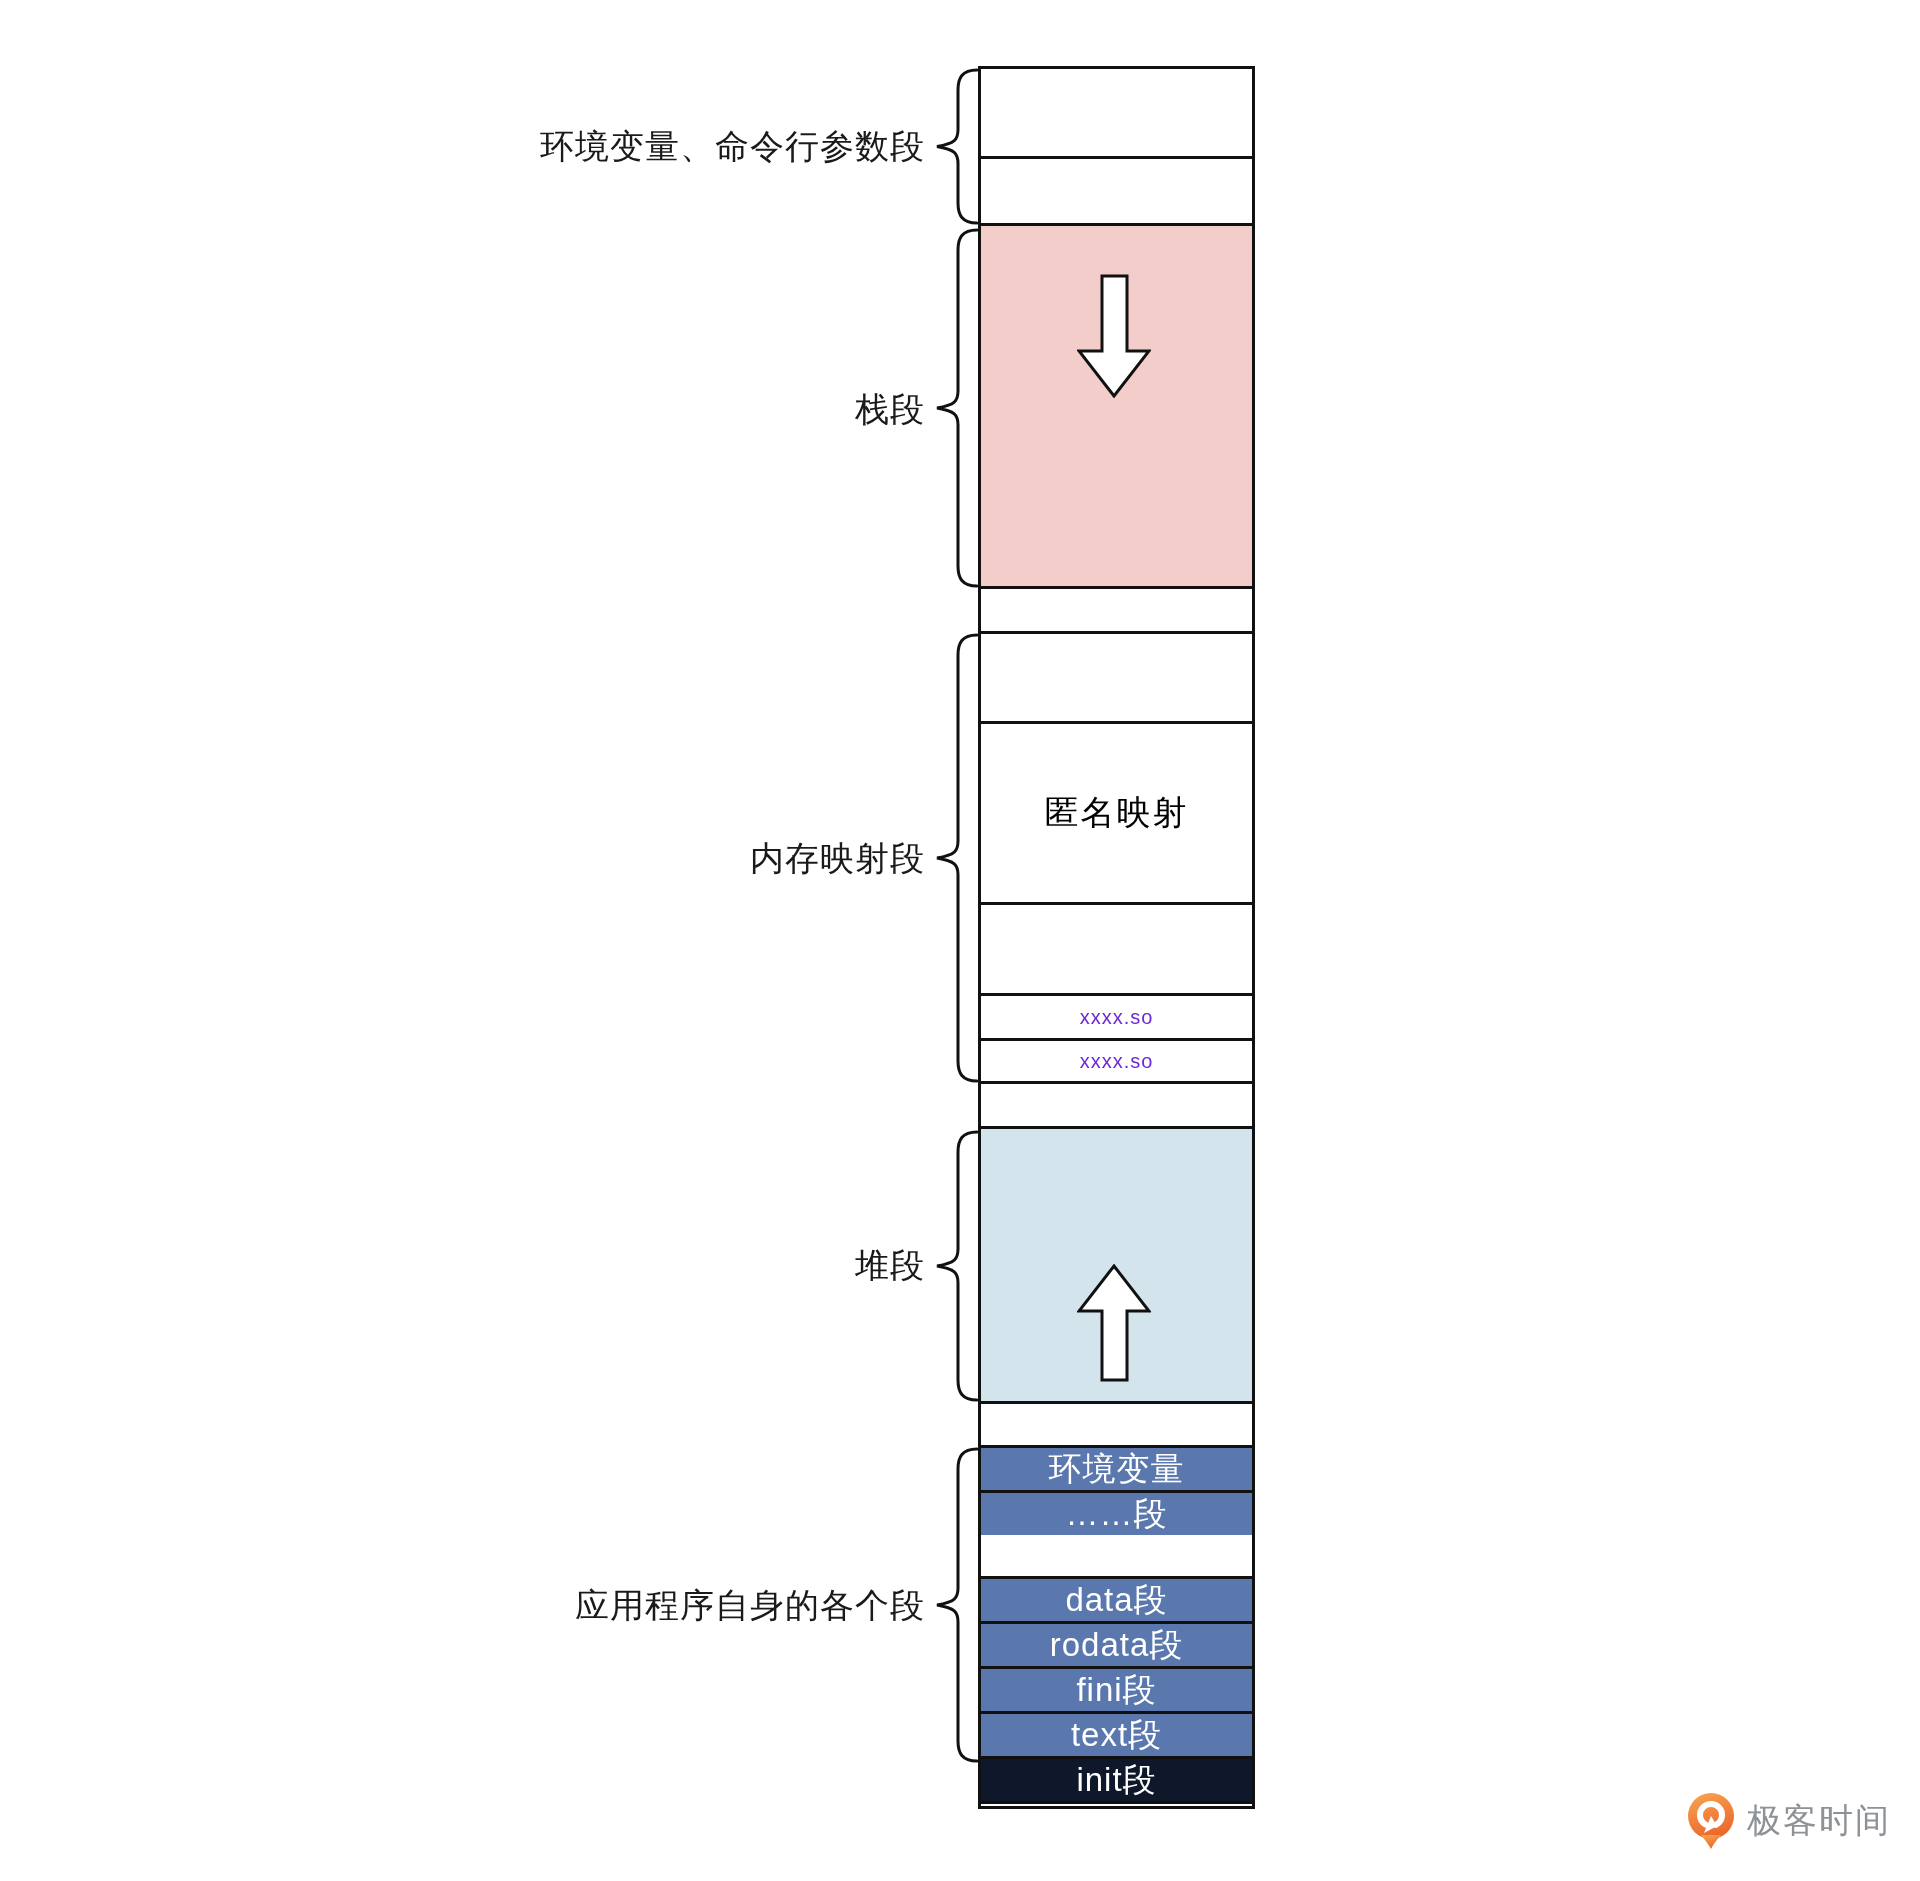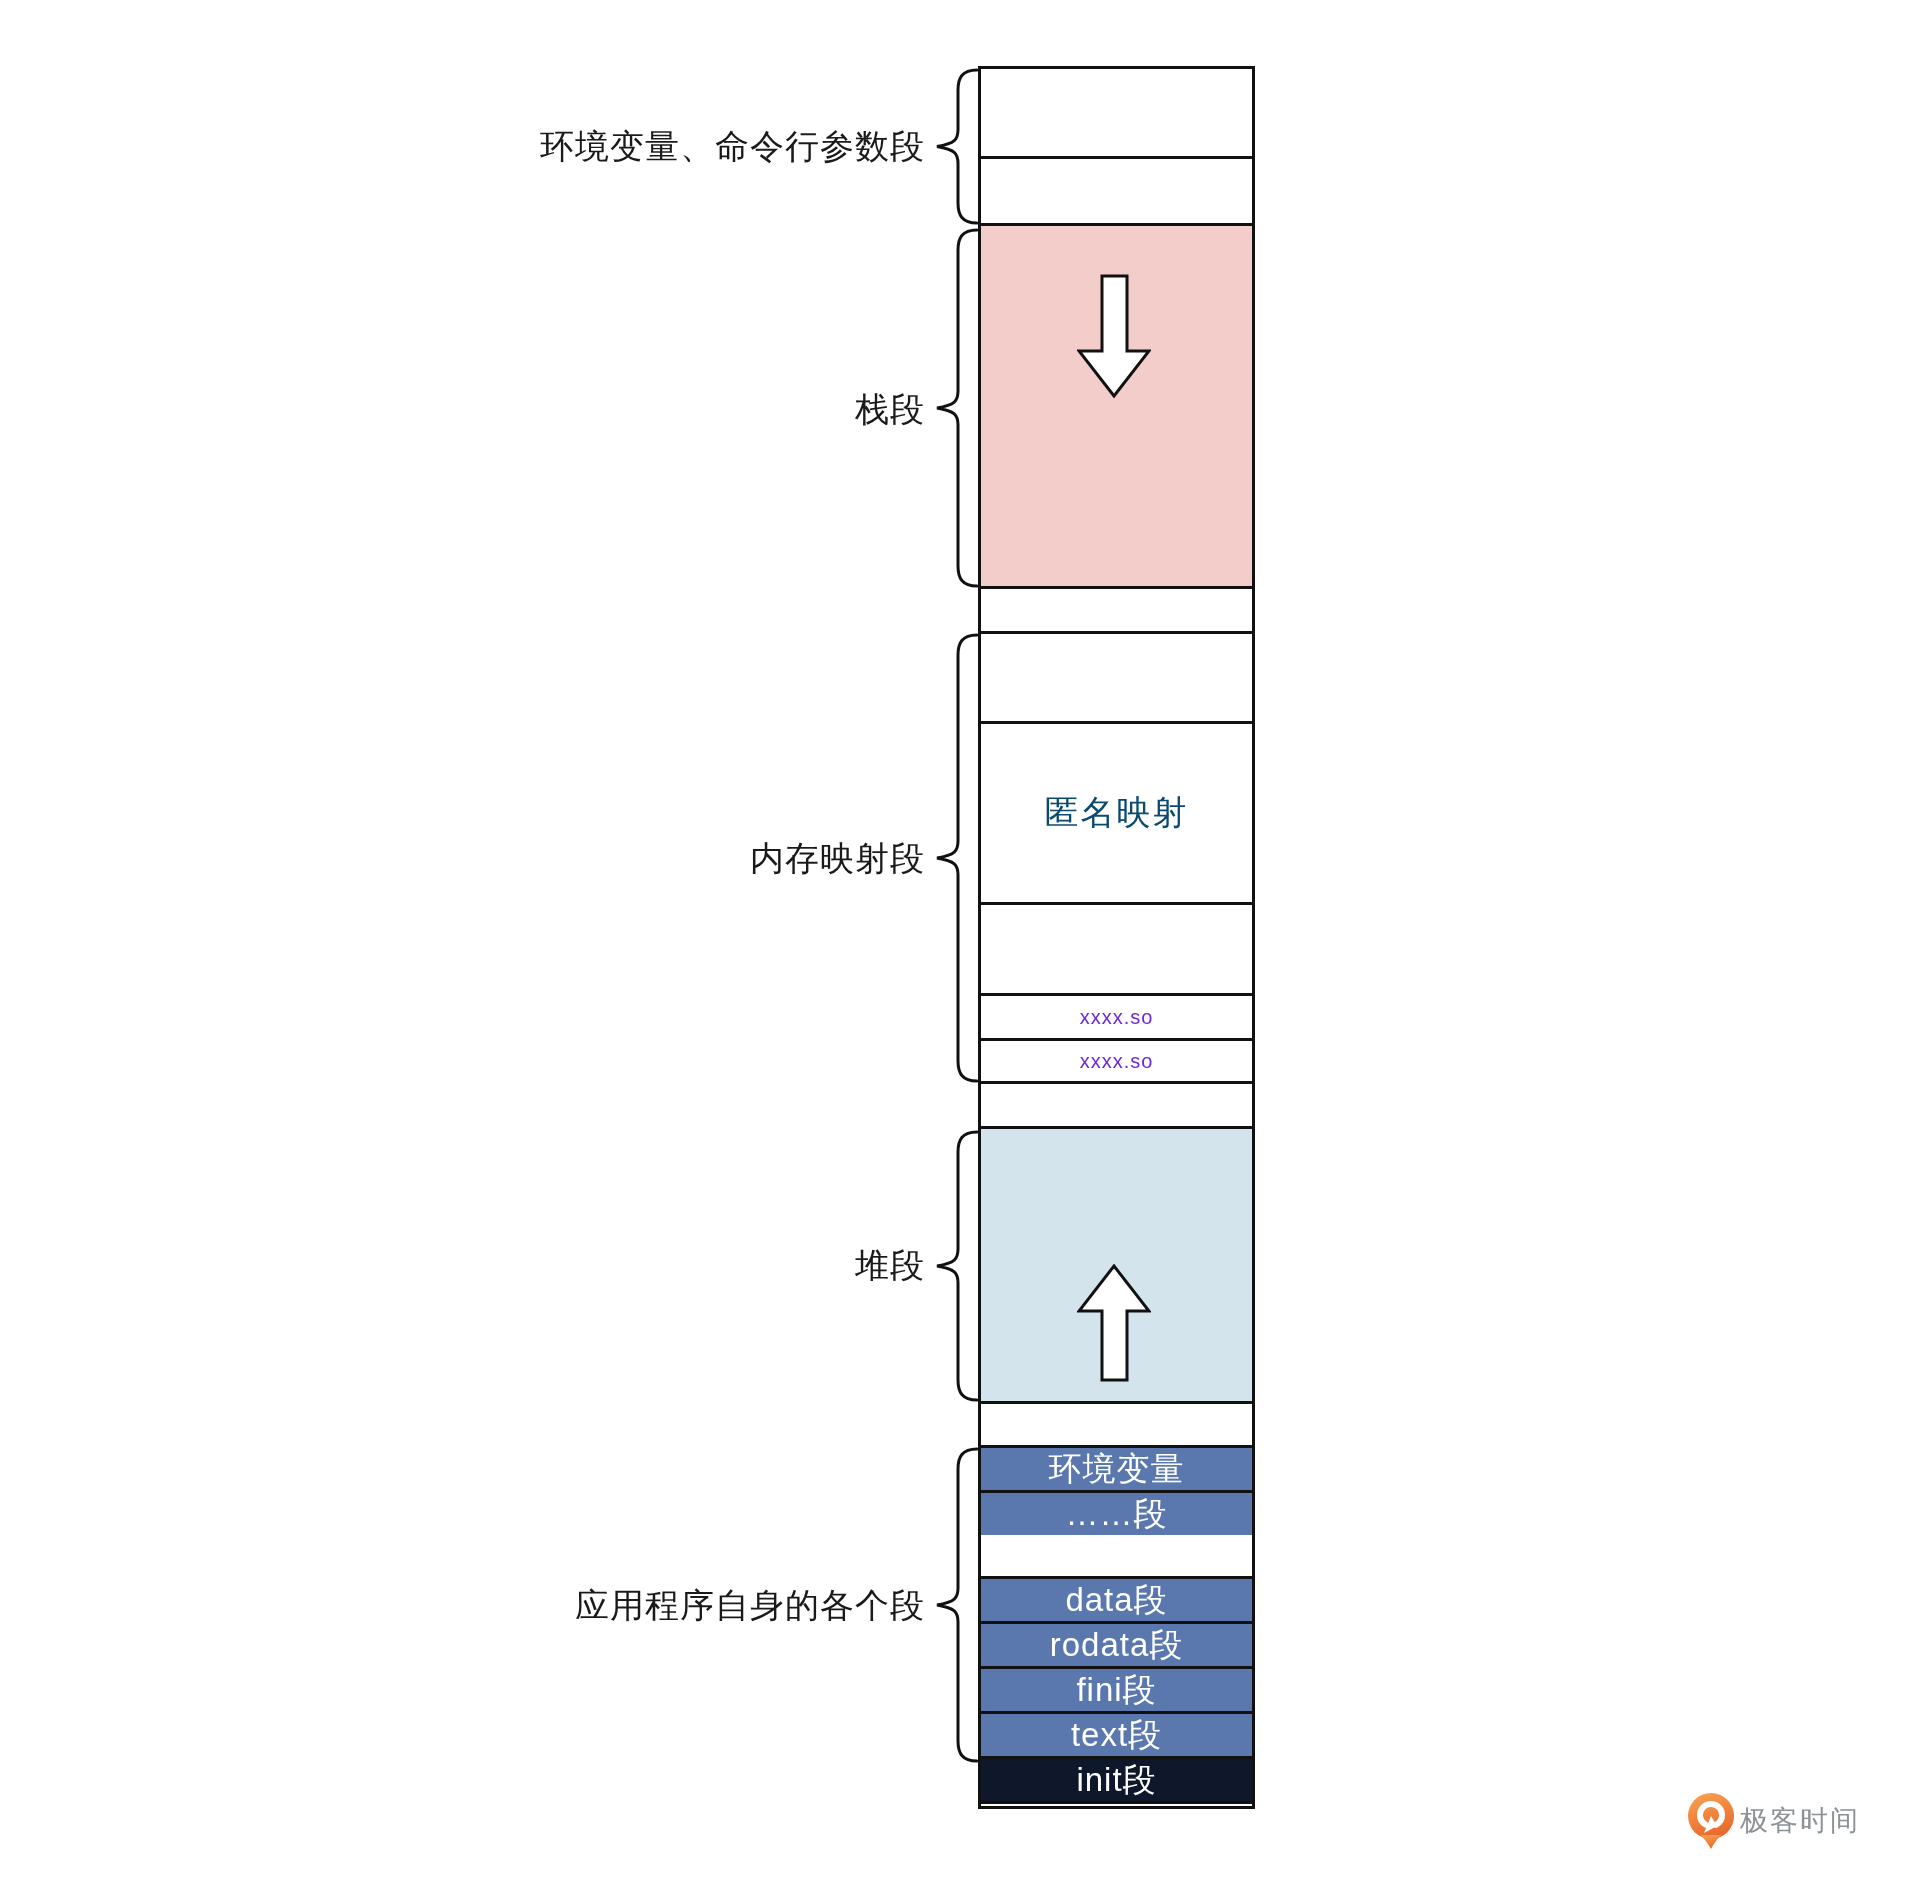--- a/index.html
+++ b/index.html
@@ -24,30 +24,30 @@
 
   
   .column {
     position:absolute; left:978px; top:66px; width:277px; height:1743px;
     border:3px solid #111; background:#fff; box-sizing:border-box;
     display:flex; flex-direction:column;
   }
   .seg { width:100%; flex:none; }
   .seg + .seg { border-top:3px solid #111; }
   .seg.center { display:flex; align-items:center; justify-content:center; }
-  .seg.anon { font-size:34px; color:#0c4a6e; letter-spacing:2px; }
+  .seg.anon { font-size:34px; color:#000000; letter-spacing:2px; }
   .seg.so   { font-size:20px; color:#6d28d9; letter-spacing:1px; }
   .seg.app  { font-size:33px; color:#ffffff; letter-spacing:1px; }
 
   
   .arrow { position:absolute; left:1077px; }
 
   
   .brand { position:absolute; left:1685px; top:1792px; display:flex; align-items:center; }
-  .brand-text { font-size:28px; color:#8d9297; margin-left:3px; letter-spacing:2px; }
+  .brand-text { font-size:34px; color:#8d9297; margin-left:10px; letter-spacing:2px; }
 </style>
 </head>
 <body>
 
 <div class="canvas">
 
   <div class="blabel" style="top:122px">环境变量、命令行参数段</div>
   <div class="blabel" style="top:385px">栈段</div>
   <div class="blabel" style="top:834px">内存映射段</div>
   <div class="blabel" style="top:1241px">堆段</div>

